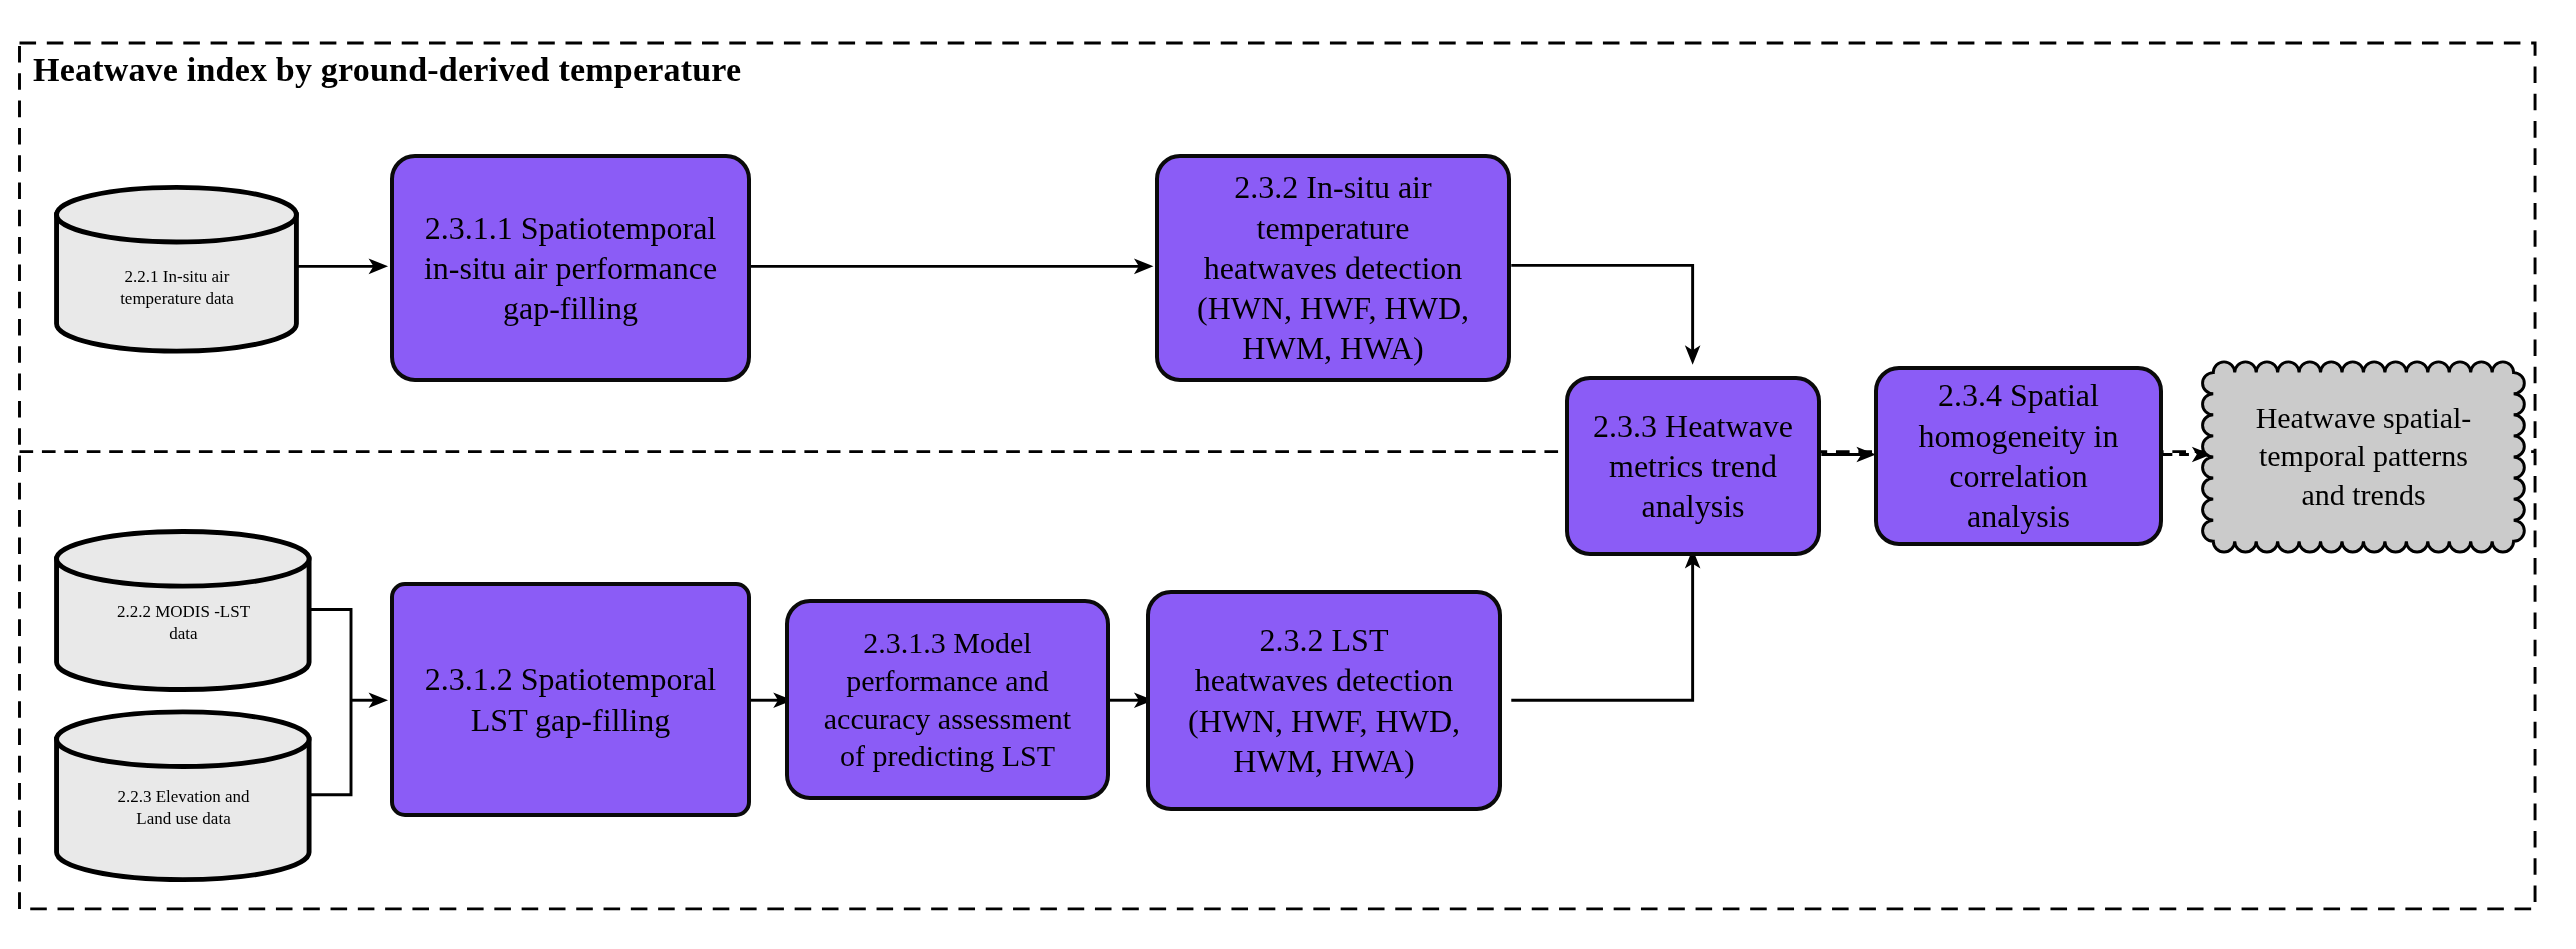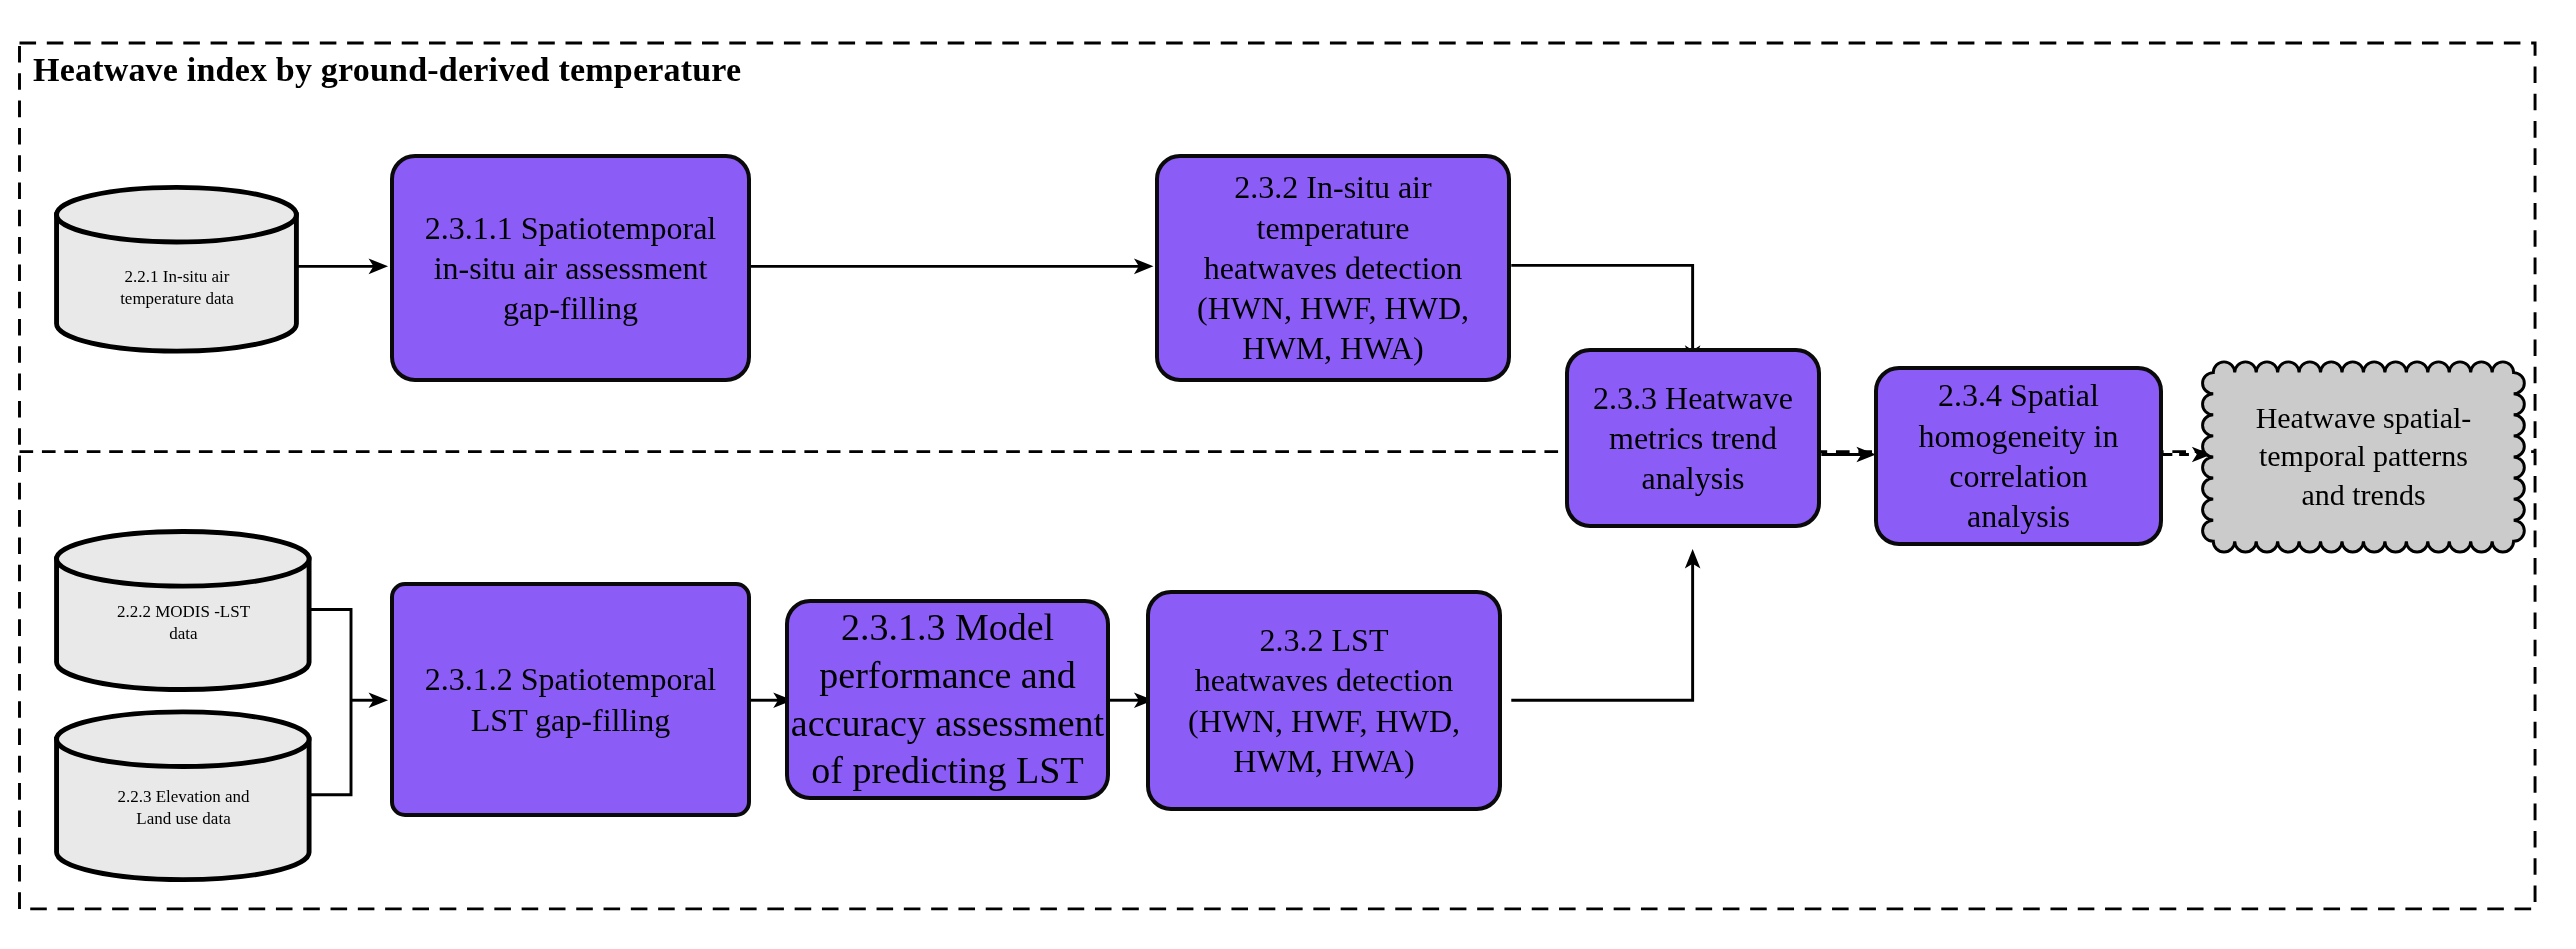--- a/index.html
+++ b/index.html
@@ -22,21 +22,21 @@
     display:flex;align-items:center;justify-content:center;
     text-align:center;white-space:pre-line;
   }
   .box{
     background:#8b5cf6;
     border:4.9px solid #0a0a0a;
     border-radius:25px;
     font-size:32px;line-height:1.26;
     box-sizing:border-box;
   }
-  .box.small{font-size:38px;}
+  .box.small{font-size:30px;}
   .cyl-label{
     font-size:17px;line-height:1.25;z-index:2;
   }
   .output-label{
     font-size:30px;line-height:1.28;z-index:2;
   }
 </style>
 </head>
 <body>
 
@@ -97,28 +97,28 @@
   <div class="section-title" style="left:33px;top:51px;">Heatwave index by ground-derived temperature</div>
 
   <div class="node cyl-label" style="left:57px;top:228px;width:240px;height:119px;">2.2.1 In-situ air
 temperature data</div>
   <div class="node cyl-label" style="left:57px;top:566px;width:253px;height:113px;">2.2.2 MODIS -LST
 data</div>
   <div class="node cyl-label" style="left:57px;top:749px;width:253px;height:117px;">2.2.3 Elevation and
 Land use data</div>
 
   <div class="node box" style="left:390px;top:154px;width:361px;height:228px;">2.3.1.1 Spatiotemporal
-in-situ air assessment
+in-situ air performance
 gap-filling</div>
   <div class="node box" style="left:1155px;top:154px;width:356px;height:228px;">2.3.2 In-situ air
 temperature
 heatwaves detection
 (HWN, HWF, HWD,
 HWM, HWA)</div>
-  <div class="node box" style="left:1565px;top:348px;width:256px;height:180px;">2.3.3 Heatwave
+  <div class="node box" style="left:1565px;top:376px;width:256px;height:180px;">2.3.3 Heatwave
 metrics trend
 analysis</div>
   <div class="node box" style="left:1874px;top:366px;width:289px;height:180px;">2.3.4 Spatial
 homogeneity in
 correlation
 analysis</div>
 
   <div class="node box" style="left:390px;top:582px;width:361px;height:235px;border-radius:15px;">2.3.1.2 Spatiotemporal
 LST gap-filling</div>
   <div class="node box small" style="left:785px;top:599px;width:325px;height:201px;">2.3.1.3 Model

